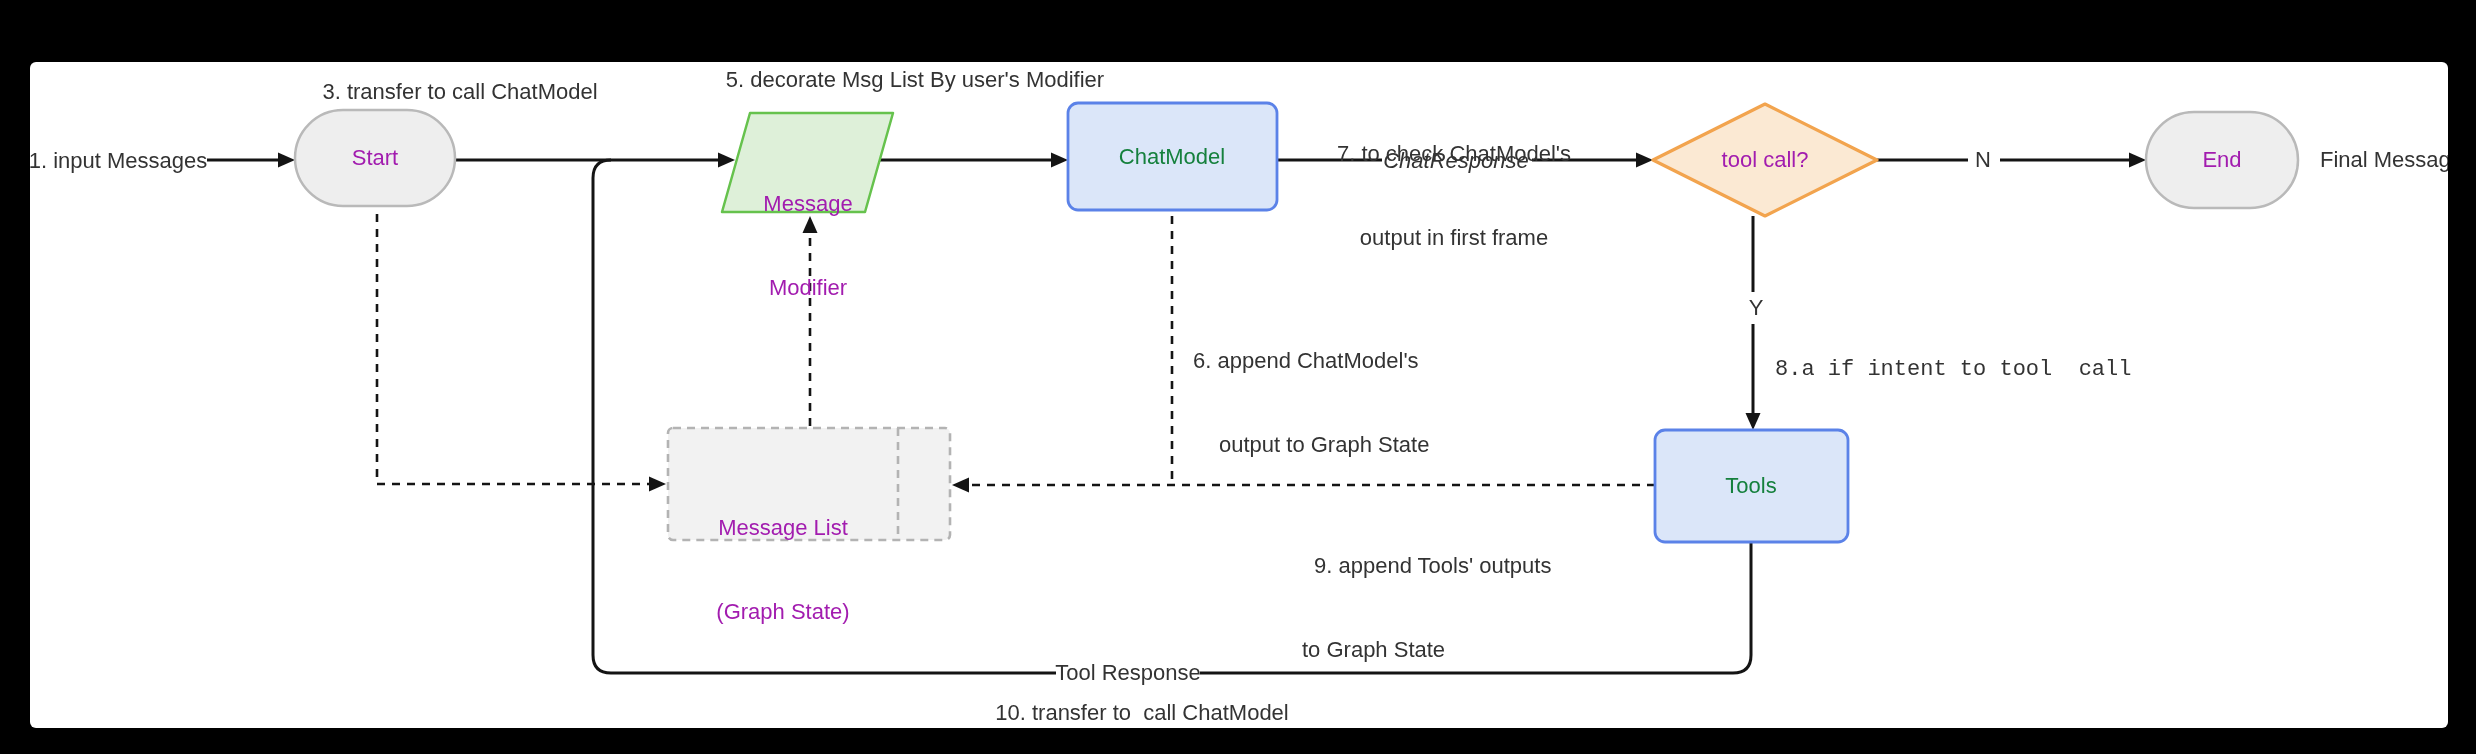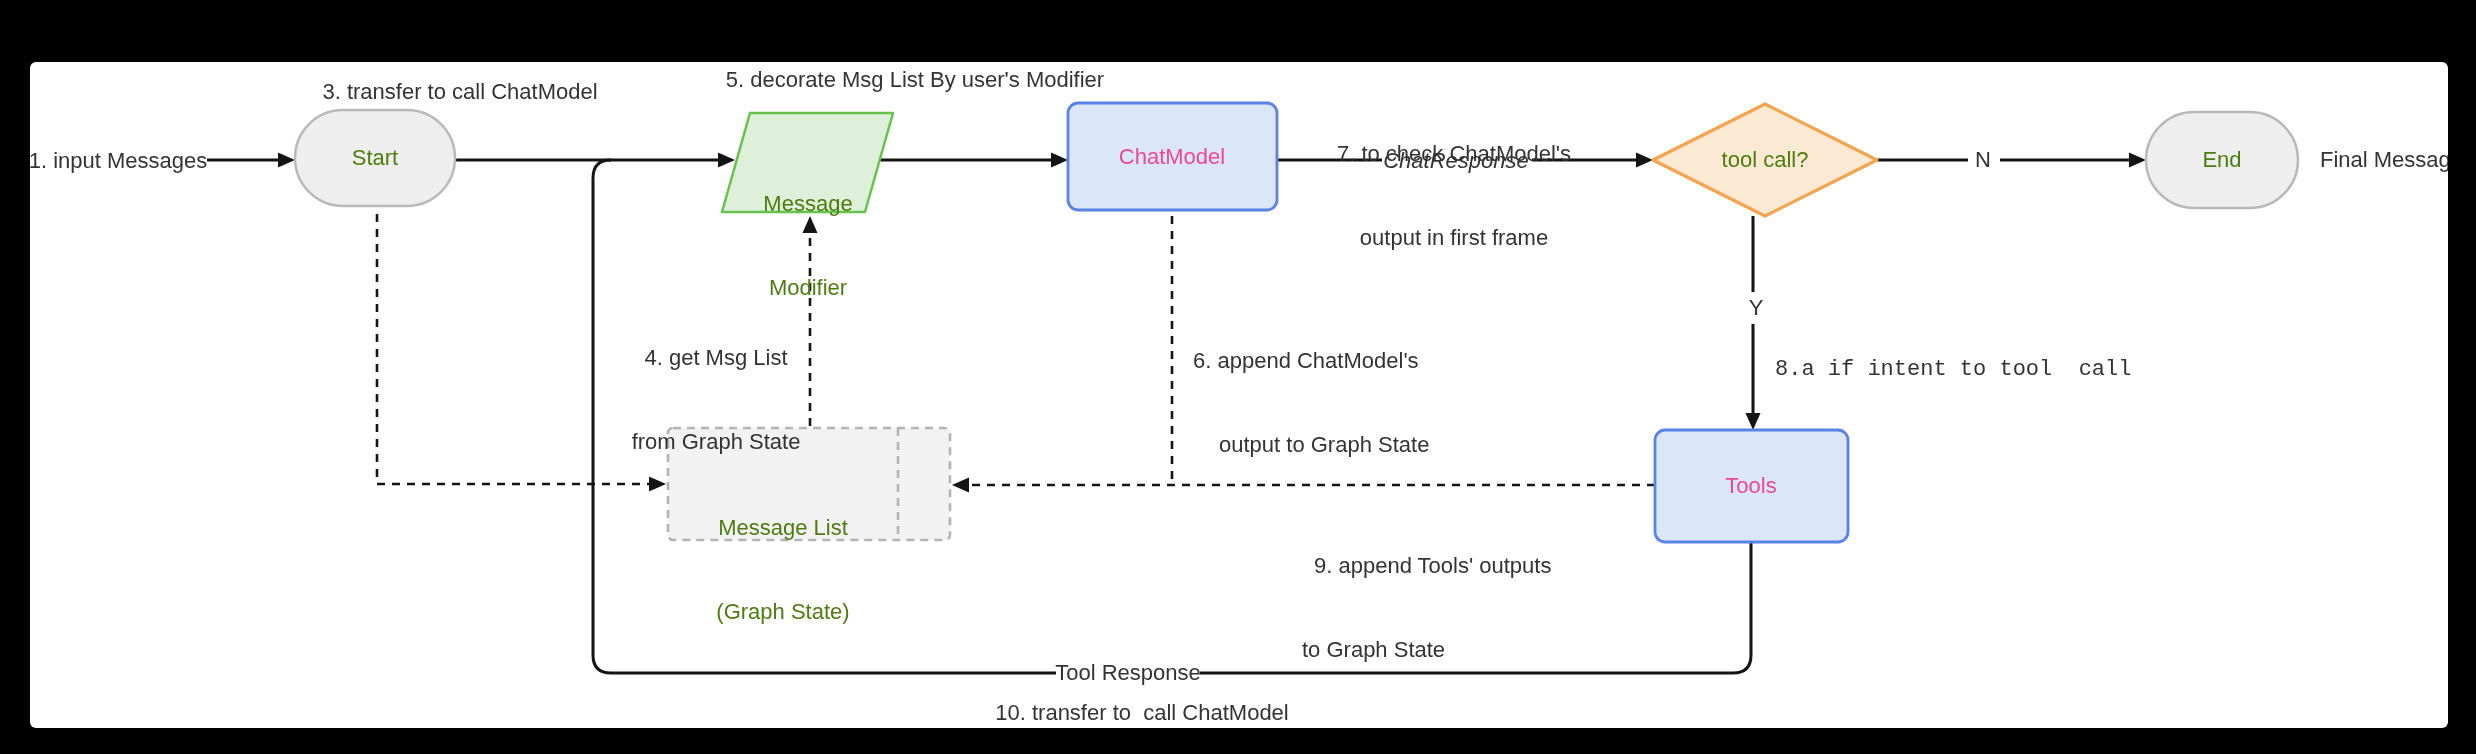--- a/index.html
+++ b/index.html
@@ -6,22 +6,22 @@
   #stage{position:relative;width:2476px;height:754px;background:#000;
          font-family:"Liberation Sans","DejaVu Sans",sans-serif;}
   #canvas{position:absolute;left:30px;top:62px;width:2418px;height:666px;
           background:#fff;border-radius:6px;overflow:hidden;}
   #diagram-svg{position:absolute;left:0;top:0;}
   .lbl{position:absolute;font-size:22px;line-height:28px;color:#333;
        white-space:pre;}
   .c{transform:translate(-50%,-50%);text-align:center;}
   .cx{transform:translate(-50%,0);text-align:center;}
   .ly{transform:translate(0,-50%);}
-  .node-lbl{color:#4d7c0f;}
-  .blue-lbl{color:#ec4899;}
+  .node-lbl{color:#a21caf;}
+  .blue-lbl{color:#15803d;}
 </style>
 </head>
 <body>
 
 <div id="stage">
   <div id="canvas">
 
     <svg id="diagram-svg" width="2418" height="666" viewBox="0 0 2418 666">
 
       <g stroke="#141414" stroke-width="3" fill="none" stroke-linecap="butt">
@@ -76,24 +76,20 @@
     <div class="lbl c node-lbl" style="left:1735px;top:98px;">tool call?</div>
     <div class="lbl c node-lbl" style="left:2192px;top:98px;">End</div>
     <div class="lbl cx node-lbl" style="left:753px;top:396px;">
       <span style="display:block">Message List</span>
       <span style="display:block">(Graph State)</span>
     </div>
     <div class="lbl c blue-lbl" style="left:1721px;top:424px;">Tools</div>
 
     <div class="lbl c" style="left:88px;top:99px;">1. input Messages</div>
     <div class="lbl c" style="left:430px;top:30px;">3. transfer to call ChatModel</div>
-    <div class="lbl cx" style="left:686px;top:226px;">
-      <span style="display:block">4. get Msg List</span>
-      <span style="display:block">from Graph State</span>
-    </div>
     <div class="lbl c" style="left:885px;top:18px;">5. decorate Msg List By user's Modifier</div>
     <div class="lbl" style="left:1163px;top:229px;">
       <span style="display:block">6. append ChatModel's</span>
       <span style="display:block;margin-left:26px;">output to Graph State</span>
     </div>
     <div class="lbl cx" style="left:1424px;top:22px;">
       <span style="display:block">7. to check ChatModel's</span>
       <span style="display:block">output in first frame</span>
     </div>
     <div class="lbl c" style="left:1426px;top:99px;font-style:italic;">ChatResponse</div>

